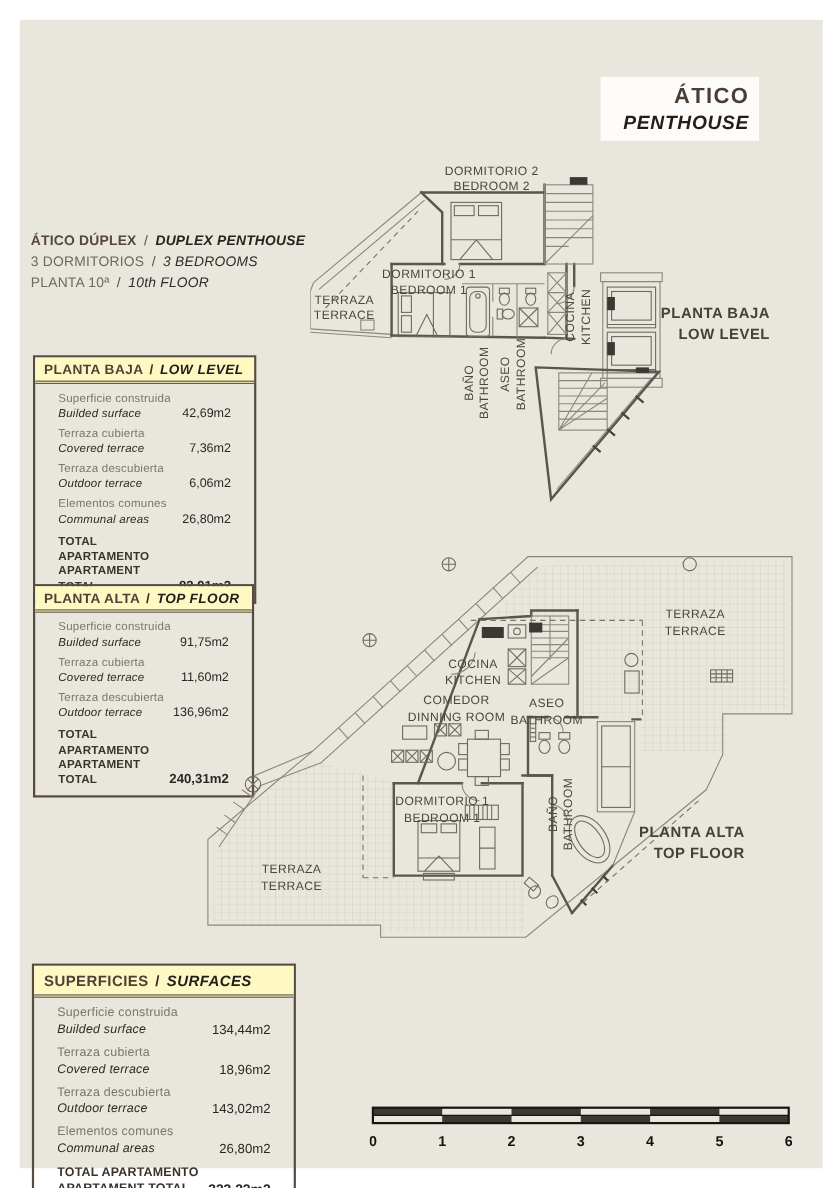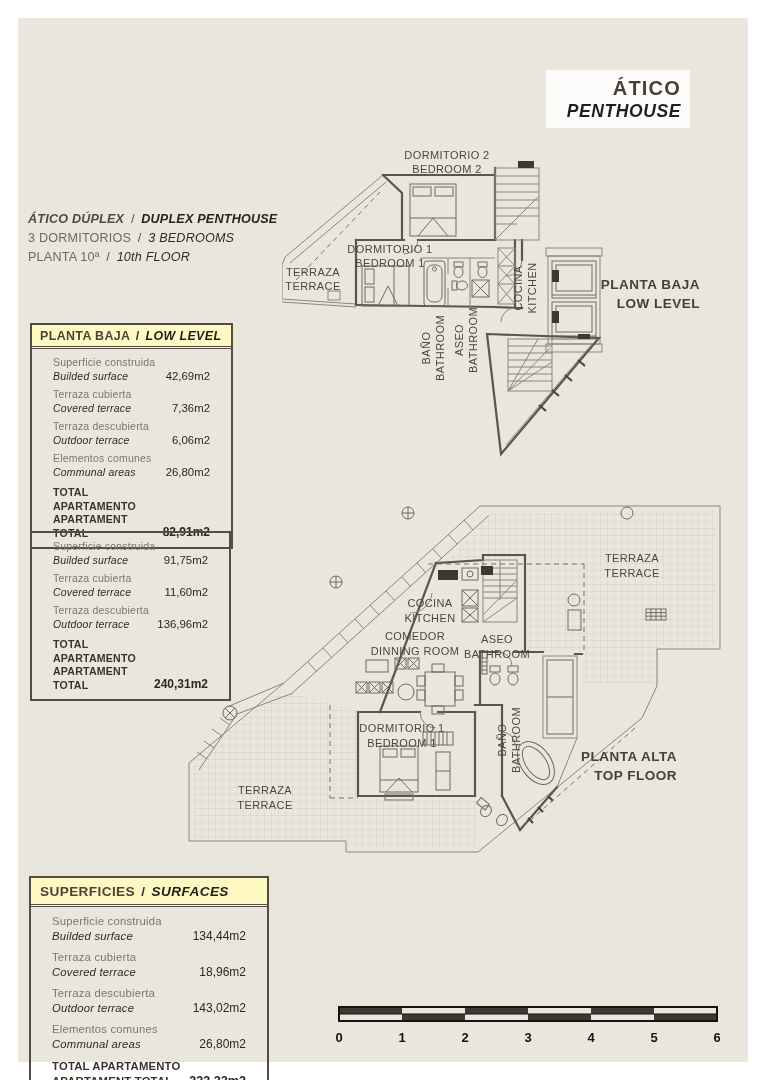--- a/index.html
+++ b/index.html
@@ -9,21 +9,21 @@
 
   
   #title-box{position:absolute;left:546px;top:70px;width:144px;height:58px;background:#fdfcfa;
              display:flex;flex-direction:column;justify-content:center;align-items:flex-end;
              padding:1px 9px;box-sizing:border-box;}
   #title-box .l1{font-size:20px;font-weight:bold;color:#4b3c35;letter-spacing:1.2px;line-height:24px;}
   #title-box .l2{font-size:17.5px;font-weight:bold;font-style:italic;color:#211e1c;letter-spacing:.6px;line-height:22px;text-align:center;}
 
   
   #info{position:absolute;left:28px;top:210px;font-size:12.6px;line-height:19px;letter-spacing:.2px;}
-  #info .row1 .es{color:#554740;font-weight:bold;font-style:italic;}
+  #info .row1 .es{color:#554740;font-weight:bold;}
   #info .row1 .en{color:#27231f;font-weight:bold;font-style:italic;}
   #info .es{color:#6e6860;}
   #info .en{color:#2f2c28;font-style:italic;}
   #info .sep{color:#55504a;margin:0 3px;}
 
   
   .ptable{position:absolute;border:2px solid #554b42;}
   .ptable .hdr{background:#fef9c3;border-bottom:3px double #554b42;padding:4px 8px 3px;
                font-size:12.4px;font-weight:bold;letter-spacing:.4px;white-space:nowrap;}
   .ptable .hdr .es{color:#4f4137;}
@@ -131,20 +131,25 @@
         <span class="lbl">
             <span class="es">TOTAL APARTAMENTO</span>
             <span class="en">APARTAMENT TOTAL</span>
           </span>
         <span class="val">82,91m2</span>
       </div>
     </div>
   </div>
 
   <div class="ptable" id="table-planta-alta">
+    <div class="hdr">
+      <span class="es">PLANTA ALTA</span>
+      <span class="sep">/</span>
+      <span class="en">TOP FLOOR</span>
+    </div>
     <div class="tbody">
       <div class="prow">
         <span class="lbl">
             <span class="es">Superficie construida</span>
             <span class="en">Builded surface</span>
           </span>
         <span class="val">91,75m2</span>
       </div>
       <div class="prow">
         <span class="lbl">

